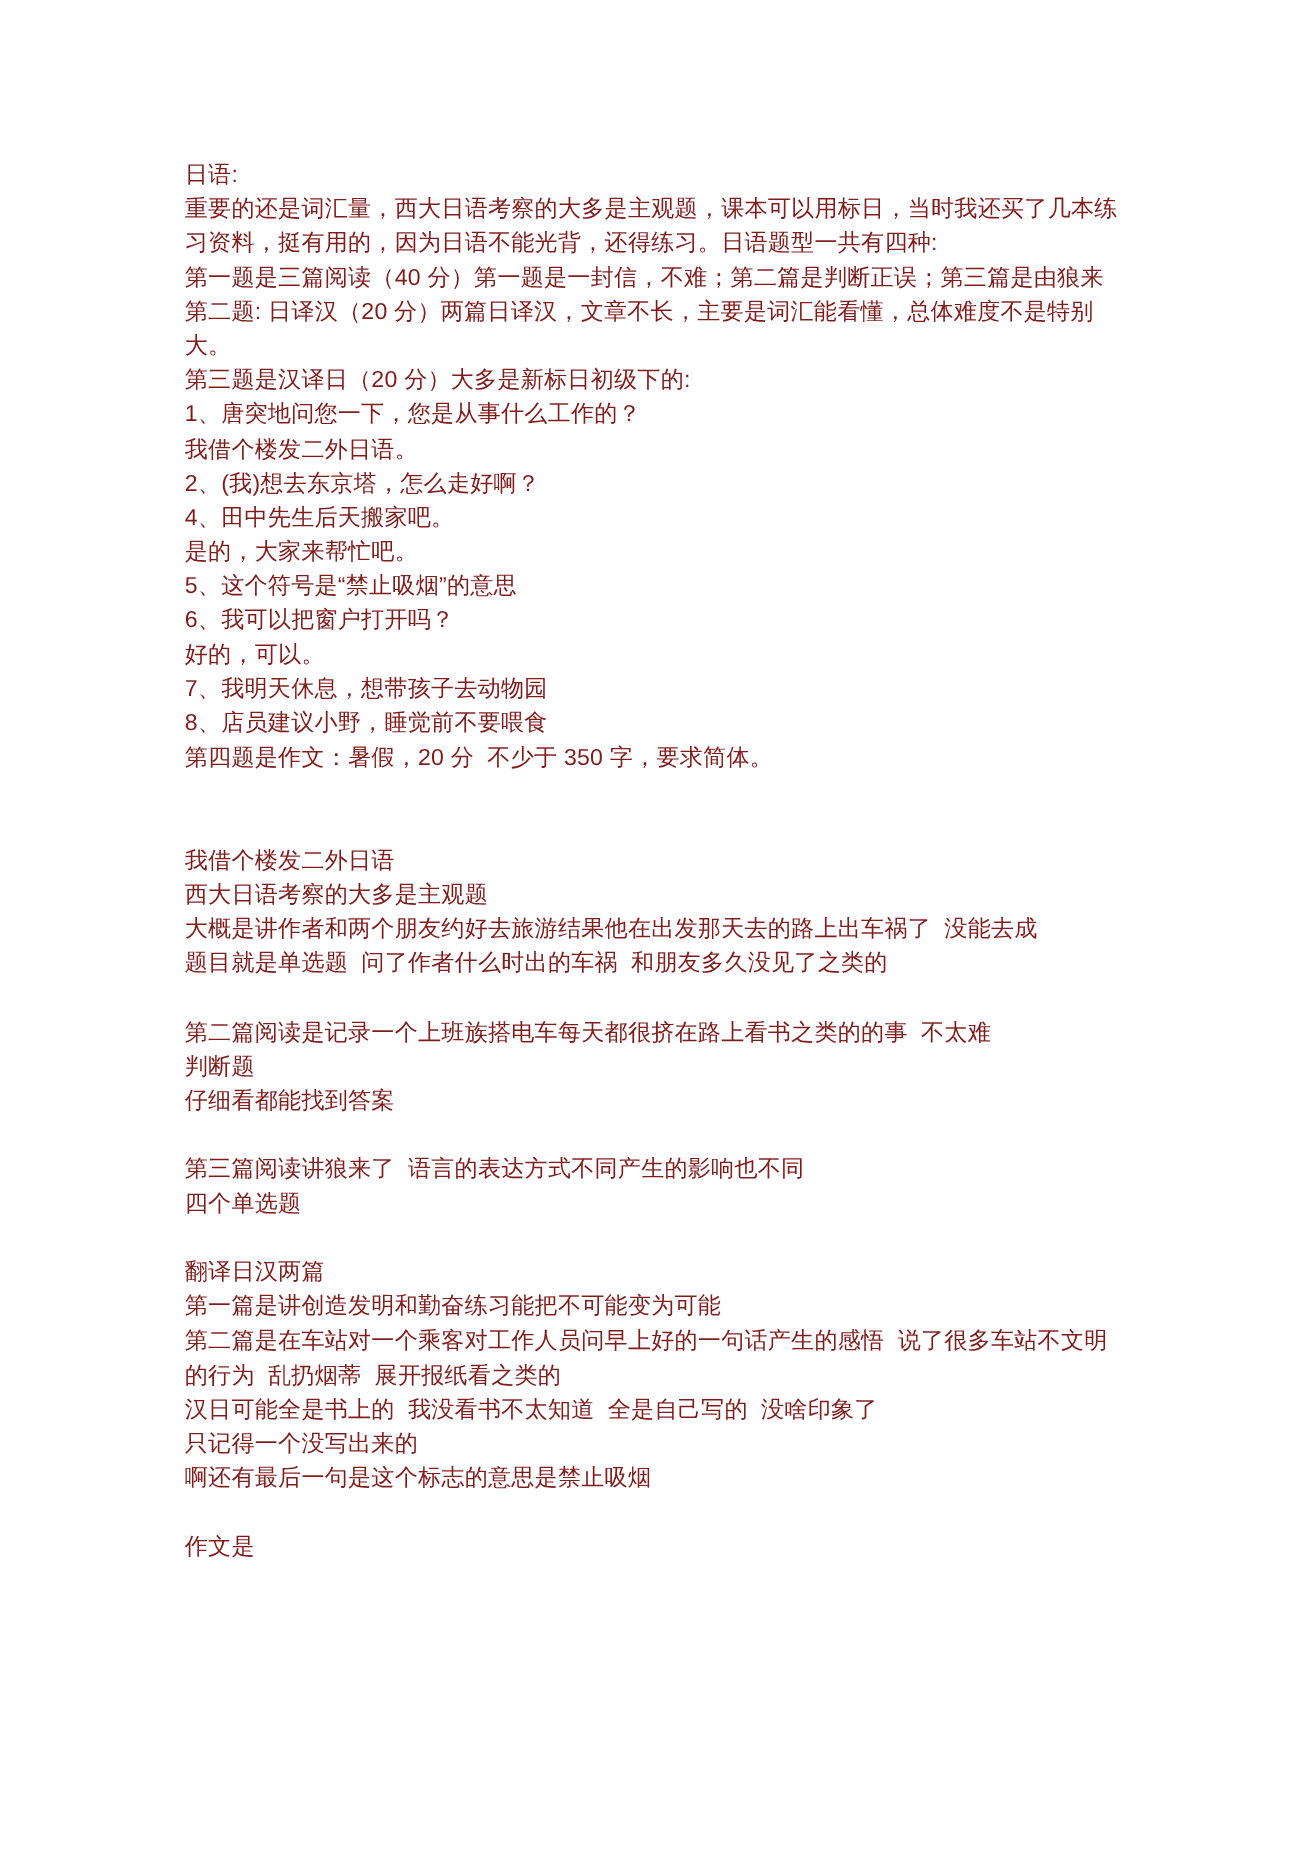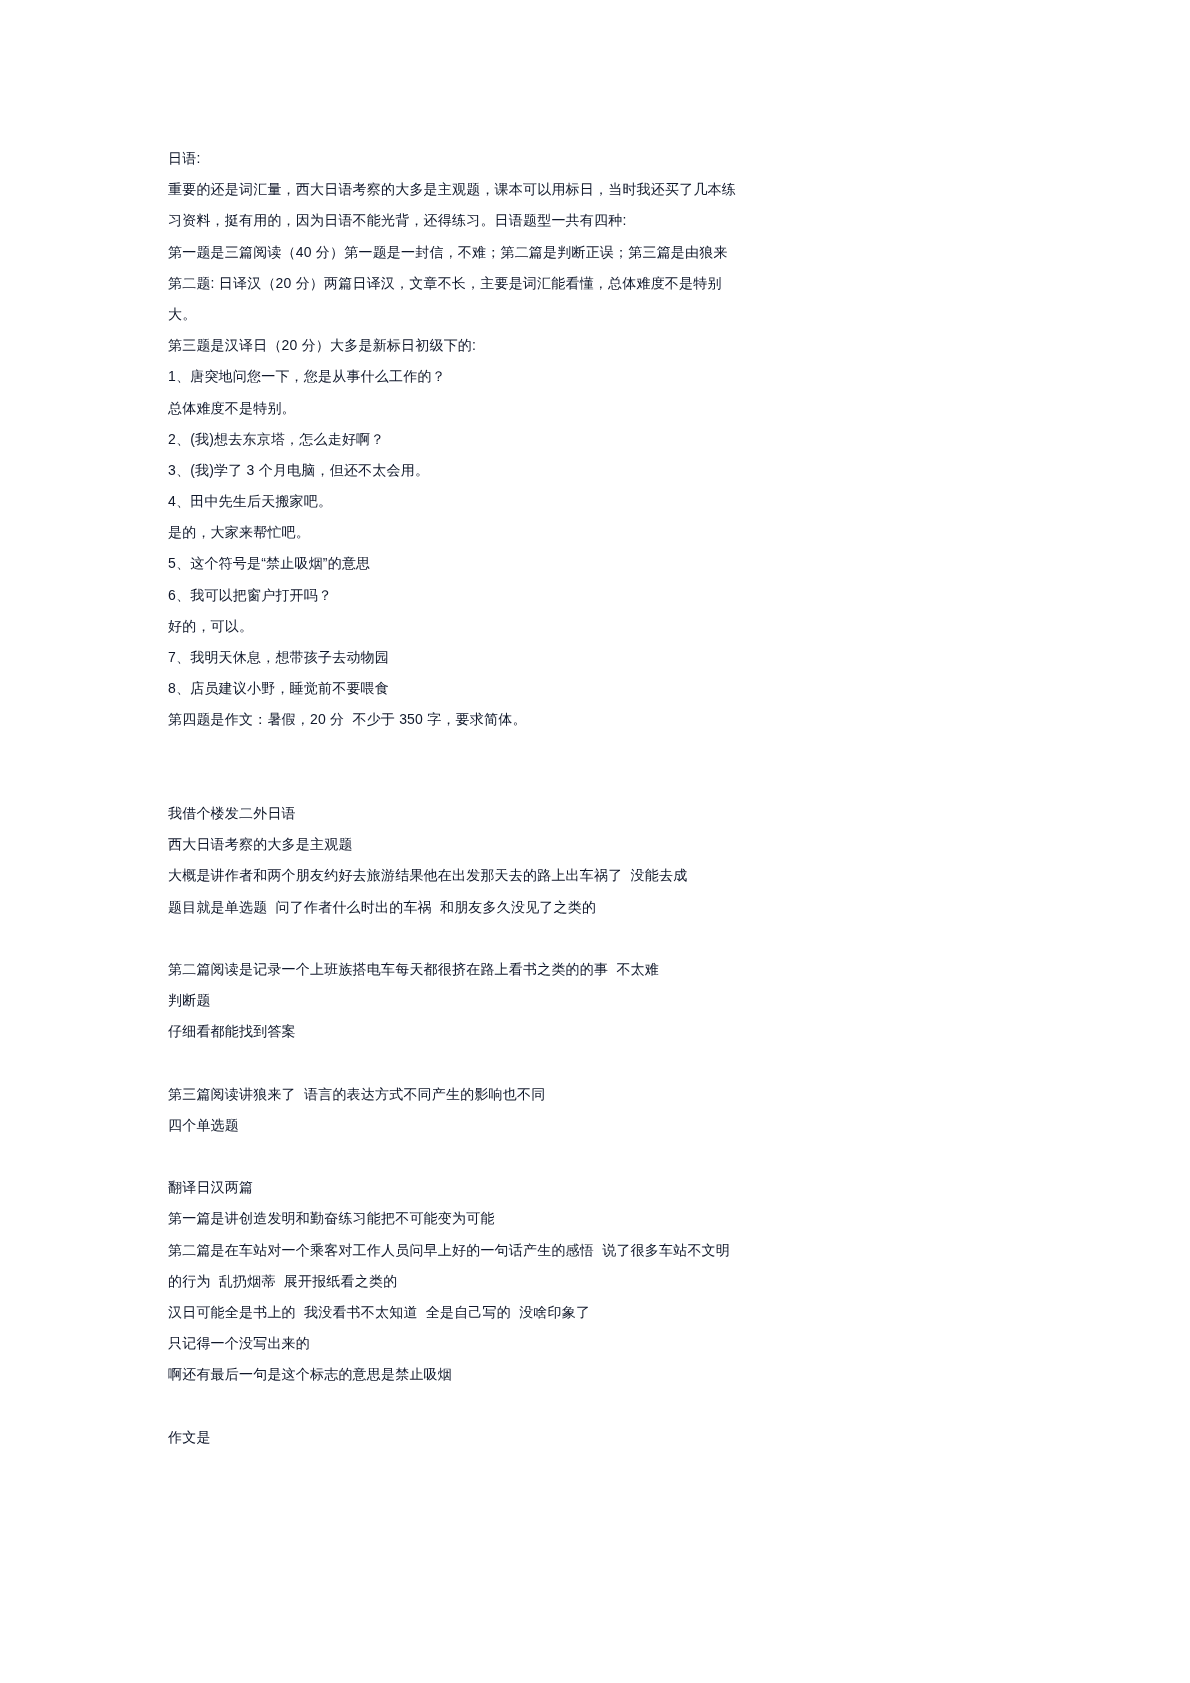--- a/index.html
+++ b/index.html
@@ -17,42 +17,41 @@
   }
   .doc-body {
     position: absolute;
     left: 168px;
     top: 143px;
     width: 880px;
   }
   .line {
     height: 31.2px;
     line-height: 31.2px;
-    font-size: 14px;
-    color: #0f172a;
+    font-size: 21px;
+    color: #7f1d1d;
     white-space: pre;
     letter-spacing: 0.2px;
   }
 </style>
 </head>
 <body>
 
 <div class="page">
   <div class="doc-body" id="doc-body" style="color: rgb(63, 63, 63);">
       <div class="line">日语:</div>
       <div class="line">重要的还是词汇量，西大日语考察的大多是主观题，课本可以用标日，当时我还买了几本练</div>
       <div class="line">习资料，挺有用的，因为日语不能光背，还得练习。日语题型一共有四种:</div>
       <div class="line">第一题是三篇阅读（40 分）第一题是一封信，不难；第二篇是判断正误；第三篇是由狼来</div>
       <div class="line">第二题: 日译汉（20 分）两篇日译汉，文章不长，主要是词汇能看懂，总体难度不是特别</div>
       <div class="line">大。</div>
       <div class="line">第三题是汉译日（20 分）大多是新标日初级下的:</div>
       <div class="line">1、唐突地问您一下，您是从事什么工作的？</div>
-      <div class="line">总体难度不是特别。</div>
+      <div class="line">我借个楼发二外日语。</div>
       <div class="line">2、(我)想去东京塔，怎么走好啊？</div>
-      <div class="line">3、(我)学了 3 个月电脑，但还不太会用。</div>
       <div class="line">4、田中先生后天搬家吧。</div>
       <div class="line">是的，大家来帮忙吧。</div>
       <div class="line">5、这个符号是“禁止吸烟”的意思</div>
       <div class="line">6、我可以把窗户打开吗？</div>
       <div class="line">好的，可以。</div>
       <div class="line">7、我明天休息，想带孩子去动物园</div>
       <div class="line">8、店员建议小野，睡觉前不要喂食</div>
       <div class="line">第四题是作文：暑假，20 分  不少于 350 字，要求简体。</div>
       <div class="line"></div>
       <div class="line"></div>

